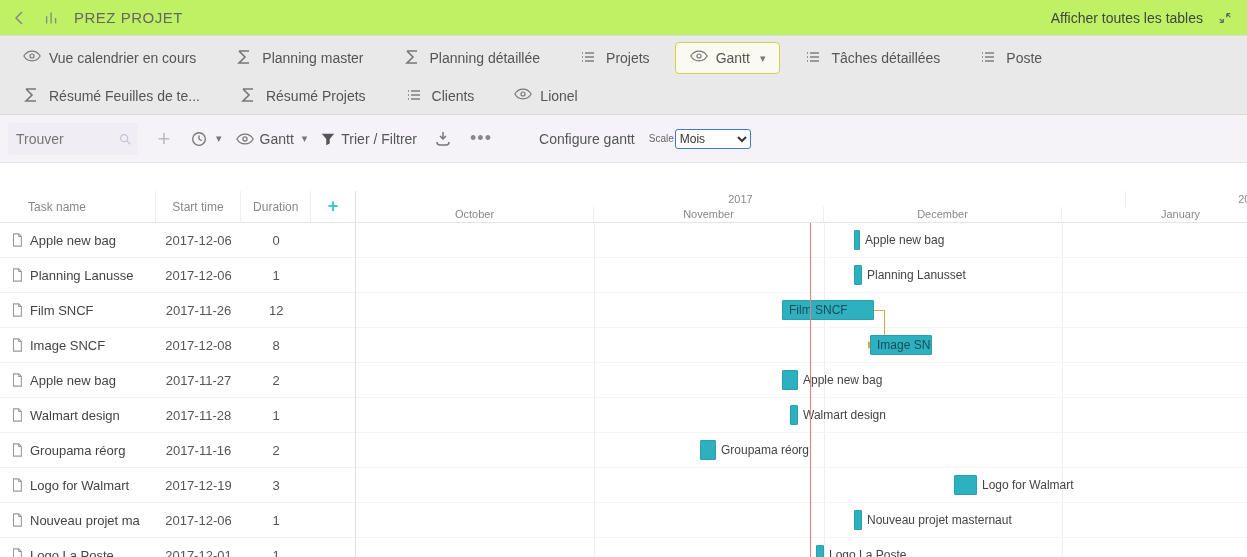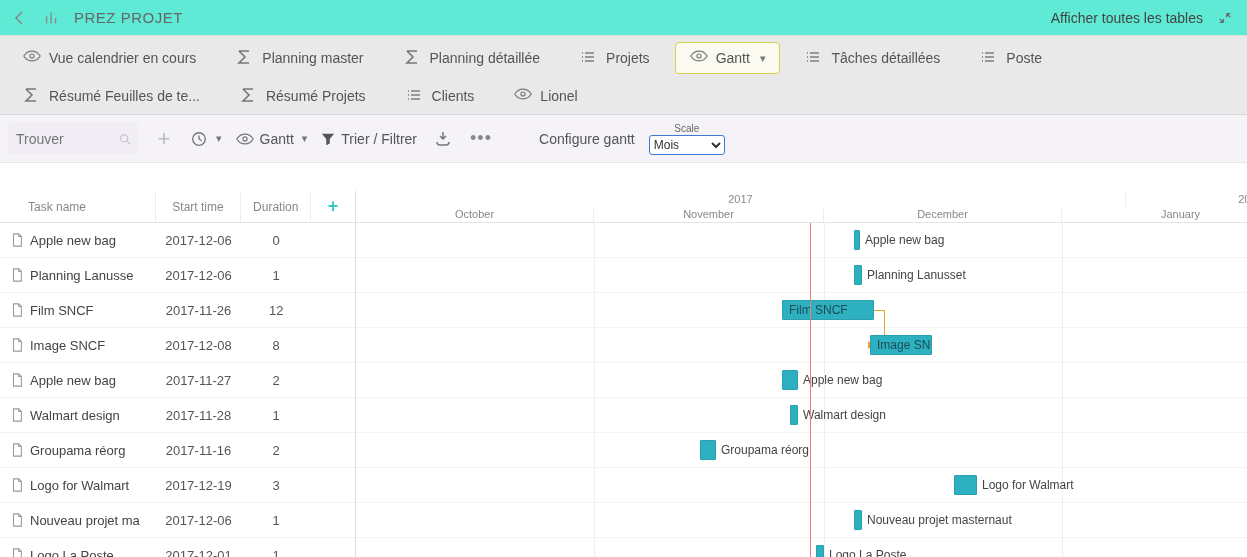--- a/index.html
+++ b/index.html
@@ -1,21 +1,21 @@
 <!DOCTYPE html>
 <html><head>
 <meta charset="utf-8">
 <style>
   * { box-sizing: border-box; font-family: -apple-system, BlinkMacSystemFont, "Segoe UI", Helvetica, Arial, sans-serif; }
   html, body { margin: 0; padding: 0; width: 1247px; height: 557px; background: #fff; color: #333; overflow: hidden; }
 
   
   .topbar {
     height: 36px;
-    background: #5eead4;
+    background: #bef264;
     display: flex; align-items: center;
     padding: 0 10px;
     border-bottom: 1px solid #ddd;
     gap: 10px;
   }
   .topbar .title { color: #666; font-size: 15px; letter-spacing: 0.5px; }
   .topbar .spacer { flex: 1; }
   .topbar .right-link { color: #444; font-size: 14px; cursor: pointer; }
   .topbar .back-chevron { font-size: 18px; color: #888; cursor: pointer; padding: 0 2px; }
 
@@ -68,21 +68,21 @@
   .find-wrap .mag {
     position: absolute; right: 6px; top: 50%; transform: translateY(-50%);
     color: #c8c2d2; pointer-events: none;
   }
   .iconbtn {
     display: inline-flex; align-items: center; justify-content: center;
     width: 24px; height: 24px;
     color: #888; cursor: pointer;
   }
   .tool-link { display: inline-flex; align-items: center; gap: 6px; cursor: pointer; color: #555;}
-  .scale-wrap { display: flex; flex-direction: column; align-items: center; gap: 1px; }
+  .scale-wrap { display: flex; flex-direction: row; align-items: center; gap: 1px; }
   .scale-label { font-size: 10px; color: #666; }
   .scale-select {
     height: 20px; width: 76px;
     border: 1px solid #3b7bd8; border-radius: 3px;
     background: #fff; font-size: 12px; color: #333;
     padding: 0 0;
   }
 
   
   .main { display: flex; height: calc(557px - 36px - 46px - 48px);  }

